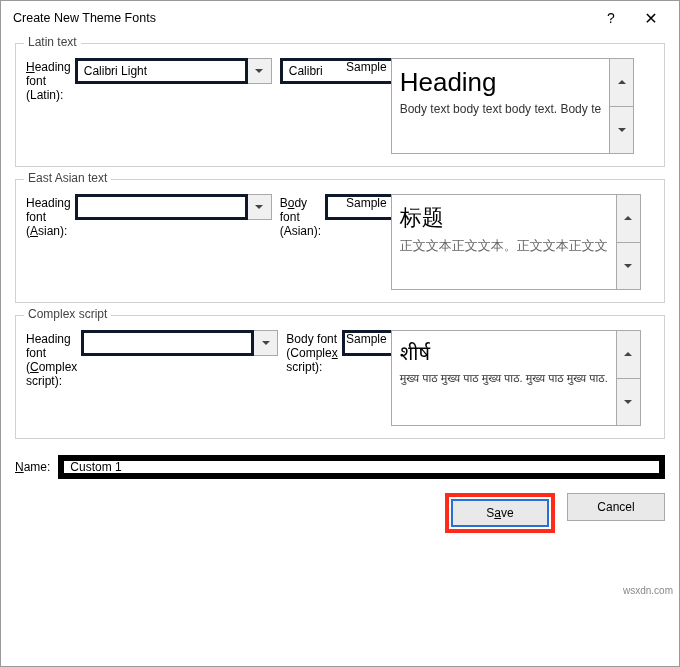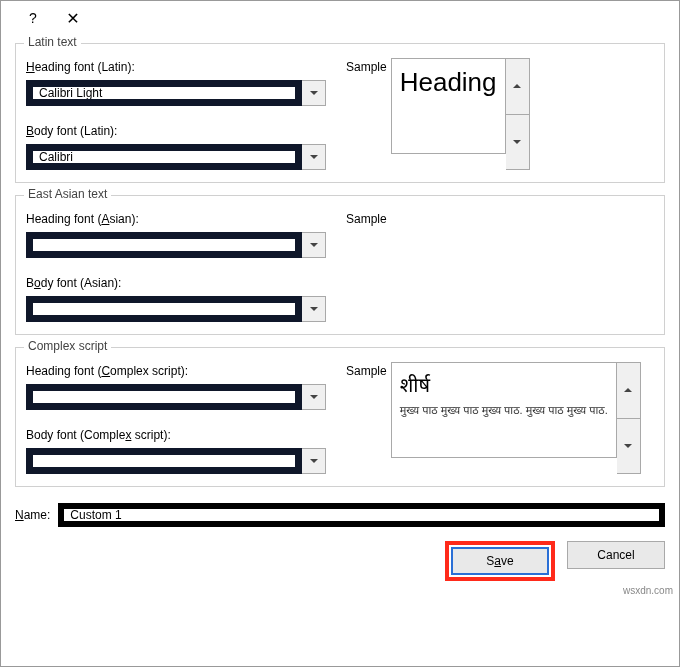--- a/index.html
+++ b/index.html
@@ -49,41 +49,41 @@
     padding: 0 4px;
     color: #444;
   }
   .row {
     display: flex;
     gap: 20px;
   }
   .col-left {
     width: 300px;
     display: flex;
-    flex-direction: column;
+    flex-direction: row;
     gap: 4px;
   }
   .col-right {
     flex: 1;
     display: flex;
     flex-direction: row;
     gap: 4px;
   }
   .field-label {
     margin-top: 2px;
     margin-bottom: 2px;
   }
   .underline { text-decoration: underline; }
   .combo {
     display: flex;
     width: 100%;
   }
   .combo-input {
     flex: 1;
-    border: 7px solid #0f172a;
+    border: 3px solid #0f172a;
     height: 26px;
     padding: 2px 6px;
     font-family: inherit;
     font-size: 12px;
     background: #ffffff;
   }
   .combo-btn {
     width: 24px;
     height: 26px;
     border: 1px solid #a9a9a9;
@@ -200,55 +200,54 @@
     font-size: 10px;
     color: #888;
   }
 </style>
 </head>
 <body>
 
 <div class="dialog">
 
   <div class="titlebar">
+    <span class="title">Create New Theme Fonts</span>
     <span class="help">?</span>
     <span class="close">✕</span>
   </div>
 
   <div class="content">
 
     <div class="group">
       <span class="group-label">Latin text</span>
       <div class="row">
         <div class="col-left">
           <div class="field-label">
             <span class="underline">H</span><span>eading font (Latin):</span>
           </div>
           <div class="combo">
             <input class="combo-input" value="Calibri Light" style="">
             <div class="combo-btn">
                 <div class="chevron-down"></div>
               </div>
           </div>
           <div class="spacer"></div>
-          <div class="field-label">
-            <span class="underline">B</span><span>ody font (Latin):</span>
-          </div>
           <div class="combo">
             <input class="combo-input" value="Calibri" style="">
             <div class="combo-btn">
                 <div class="chevron-down"></div>
               </div>
           </div>
         </div>
         <div class="col-right">
           <div class="field-label">Sample</div>
           <div class="sample-area">
             <div class="sample-box">
               <div class="sample-heading latin">Heading</div>
+              <div class="sample-body">Body text body text body text. Body te</div>
             </div>
             <div class="scroll-buttons">
               <div class="scroll-btn">
                   <div class="chevron-up-s"></div>
                 </div>
               <div class="scroll-btn">
                   <div class="chevron-down-s"></div>
                 </div>
             </div>
           </div>
@@ -275,20 +274,34 @@
           </div>
           <div class="combo">
             <input class="combo-input" value="" style="">
             <div class="combo-btn">
                 <div class="chevron-down"></div>
               </div>
           </div>
         </div>
         <div class="col-right">
           <div class="field-label">Sample</div>
+          <div class="sample-area">
+            <div class="sample-box">
+              <div class="sample-heading asian">标题</div>
+              <div class="sample-body asian">正文文本正文文本。正文文本正文文</div>
+            </div>
+            <div class="scroll-buttons">
+              <div class="scroll-btn">
+                  <div class="chevron-up-s"></div>
+                </div>
+              <div class="scroll-btn">
+                  <div class="chevron-down-s"></div>
+                </div>
+            </div>
+          </div>
         </div>
       </div>
     </div>
 
     <div class="group">
       <span class="group-label">Complex script</span>
       <div class="row">
         <div class="col-left">
           <div class="field-label">
             <span>Heading font (</span><span class="underline">C</span><span>omplex script):</span>

